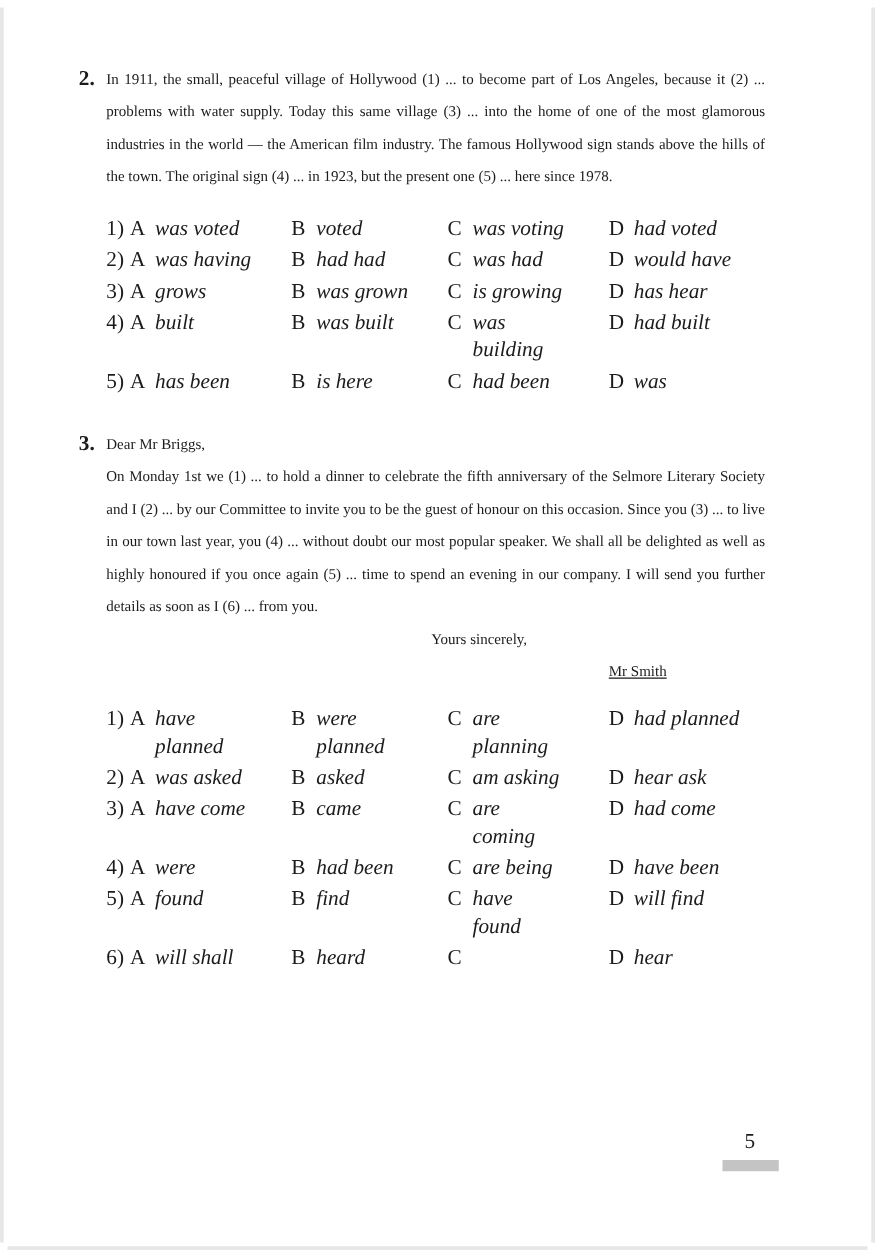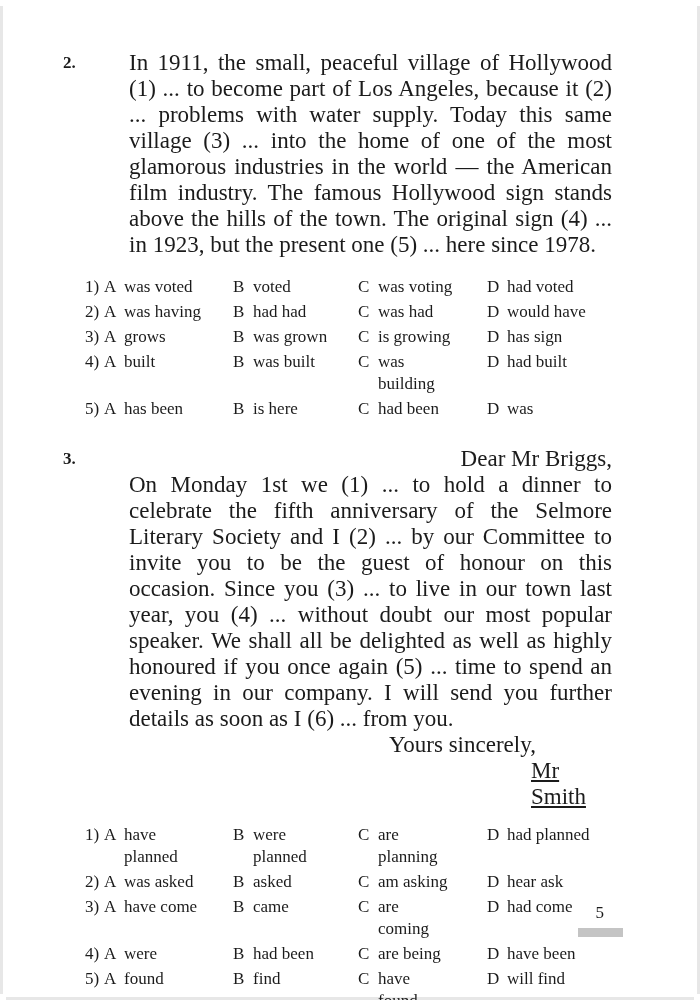--- a/index.html
+++ b/index.html
@@ -17,44 +17,44 @@
   .edge-right  { right:0; top:6px; bottom:6px; width:3px; }
   .edge-bottom { left:6px; right:6px; bottom:0; height:3px; }
 
   .content { position:absolute; left:63px; top:50px; width:549px; }
 
   .ex-row { display:flex; }
   .ex-num {
     width:22px; flex:0 0 22px;
     font-weight:700; font-size:17px; line-height:26px;
   }
-  .ex-body { flex:1; font-size:23px; line-height:26px;margin-left:44px; }
+  .ex-body { flex:1; font-size:12px; line-height:26px; }
   .para { text-align:justify; white-space:pre-line; }
-  .salutation { text-align:right; }
+  .salutation { text-align:left; }
   .closing  { margin-left:260px; }
   .signature { margin-left:402px;text-decoration:underline; }
 
   .options {
     margin-left:22px;
     margin-top:18px;
     font-size:17px;
     line-height:22px;
   }
   .exercise-3 { margin-top:26px; }
   .exercise-3 .options { margin-top:14px; }
 
   .opt-row { display:flex; margin-bottom:3px; }
   .cell { display:flex; align-items:flex-start; }
   .cell-a { width:148px; flex:0 0 148px; }
   .cell-b { width:125px; flex:0 0 125px; }
   .cell-c { width:129px; flex:0 0 129px; }
   .cell-d { flex:1; }
   .opt-num    { width:19px; flex:0 0 19px; }
   .opt-letter { width:20px; flex:0 0 20px; }
-  .opt-text   { flex:1; white-space:pre-line; }
+  .opt-text   { flex:1; white-space:pre-line;font-style:italic; }
 
   .page-number {
     position:absolute;
     top:902px; right:96px;
     font-size:17px; line-height:22px;
   }
   .footer-bar {
     position:absolute;
     top:928px; left:578px;
     width:45px; height:9px;
@@ -130,21 +130,21 @@
           <div class="cell cell-b">
             <span class="opt-letter">B</span>
             <span class="opt-text">was grown</span>
           </div>
           <div class="cell cell-c">
             <span class="opt-letter">C</span>
             <span class="opt-text">is growing</span>
           </div>
           <div class="cell cell-d">
             <span class="opt-letter">D</span>
-            <span class="opt-text">has sign</span>
+            <span class="opt-text">has hear</span>
           </div>
         </div>
 
         <div class="opt-row">
           <div class="cell cell-a">
             <span class="opt-num">4)</span>
             <span class="opt-letter">A</span>
             <span class="opt-text">built</span>
           </div>
           <div class="cell cell-b">

